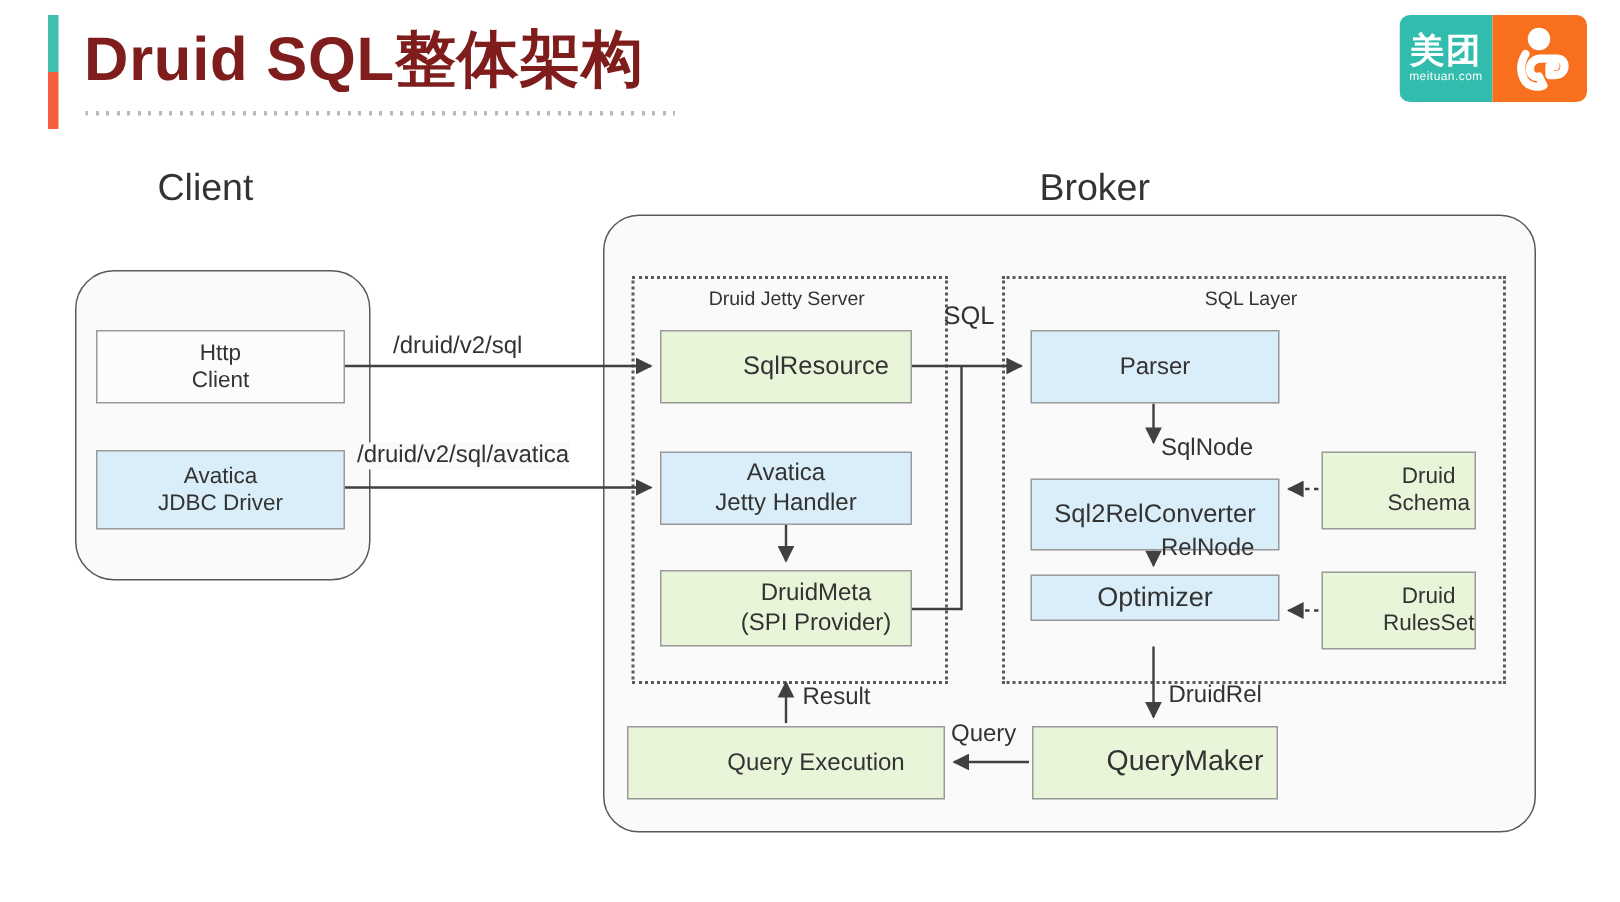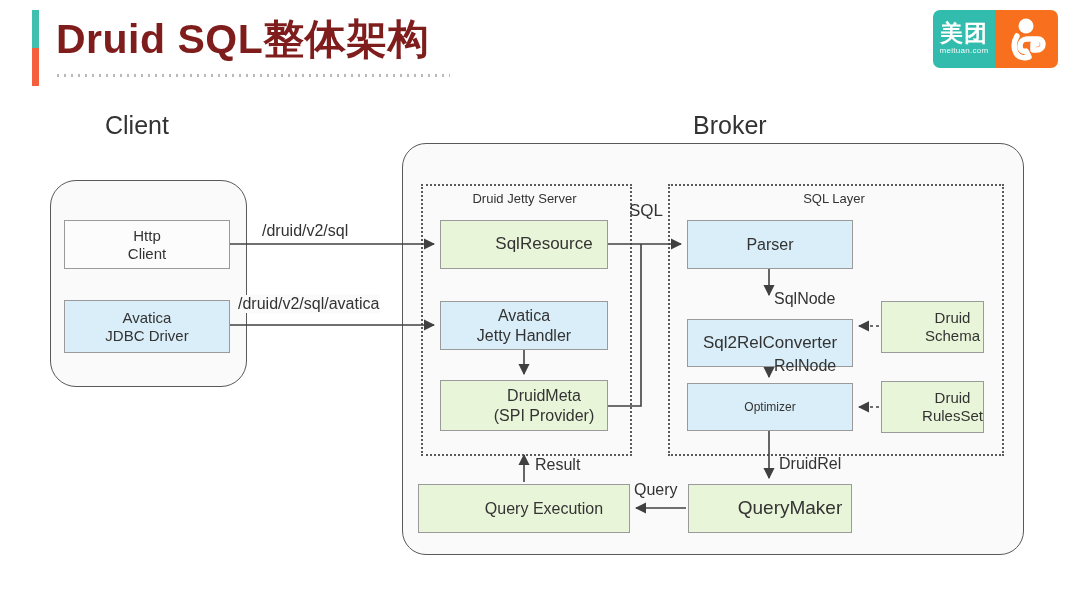--- a/index.html
+++ b/index.html
@@ -89,21 +89,21 @@
   
   #node-http-client { left: 64px; top: 220px; width: 166px; height: 49px; font-size: 15px; }
   #node-avatica-driver { left: 64px; top: 300px; width: 166px; height: 53px; font-size: 15px; }
   
   #node-sqlresource { left: 440px; top: 220px; width: 168px; height: 49px; font-size: 17px; }
   #node-avatica-handler { left: 440px; top: 301px; width: 168px; height: 49px; font-size: 16px; }
   #node-druidmeta { left: 440px; top: 380px; width: 168px; height: 51px; font-size: 16px; }
   
   #node-parser { left: 687px; top: 220px; width: 166px; height: 49px; font-size: 16px; }
   #node-sql2rel { left: 687px; top: 301px; width: 166px; height: 48px; font-size: 17px; margin-top: 18px; }
-  #node-optimizer { left: 687px; top: 383px; width: 166px; height: 48px; font-size: 12px; }
+  #node-optimizer { left: 687px; top: 383px; width: 166px; height: 31px; font-size: 18px; }
   #node-druid-schema { left: 881px; top: 301px; width: 103px; height: 52px; font-size: 15px; }
   #node-druid-rules { left: 881px; top: 381px; width: 103px; height: 52px; font-size: 15px; }
   
   #node-query-execution { left: 418px; top: 484px; width: 212px; height: 49px; font-size: 16px; }
   #node-querymaker { left: 688px; top: 484px; width: 164px; height: 49px; font-size: 19px; }
 
   
   .edge-label {
     position: absolute; font-size: 16px; color: #333; white-space: nowrap;
     background: transparent;

